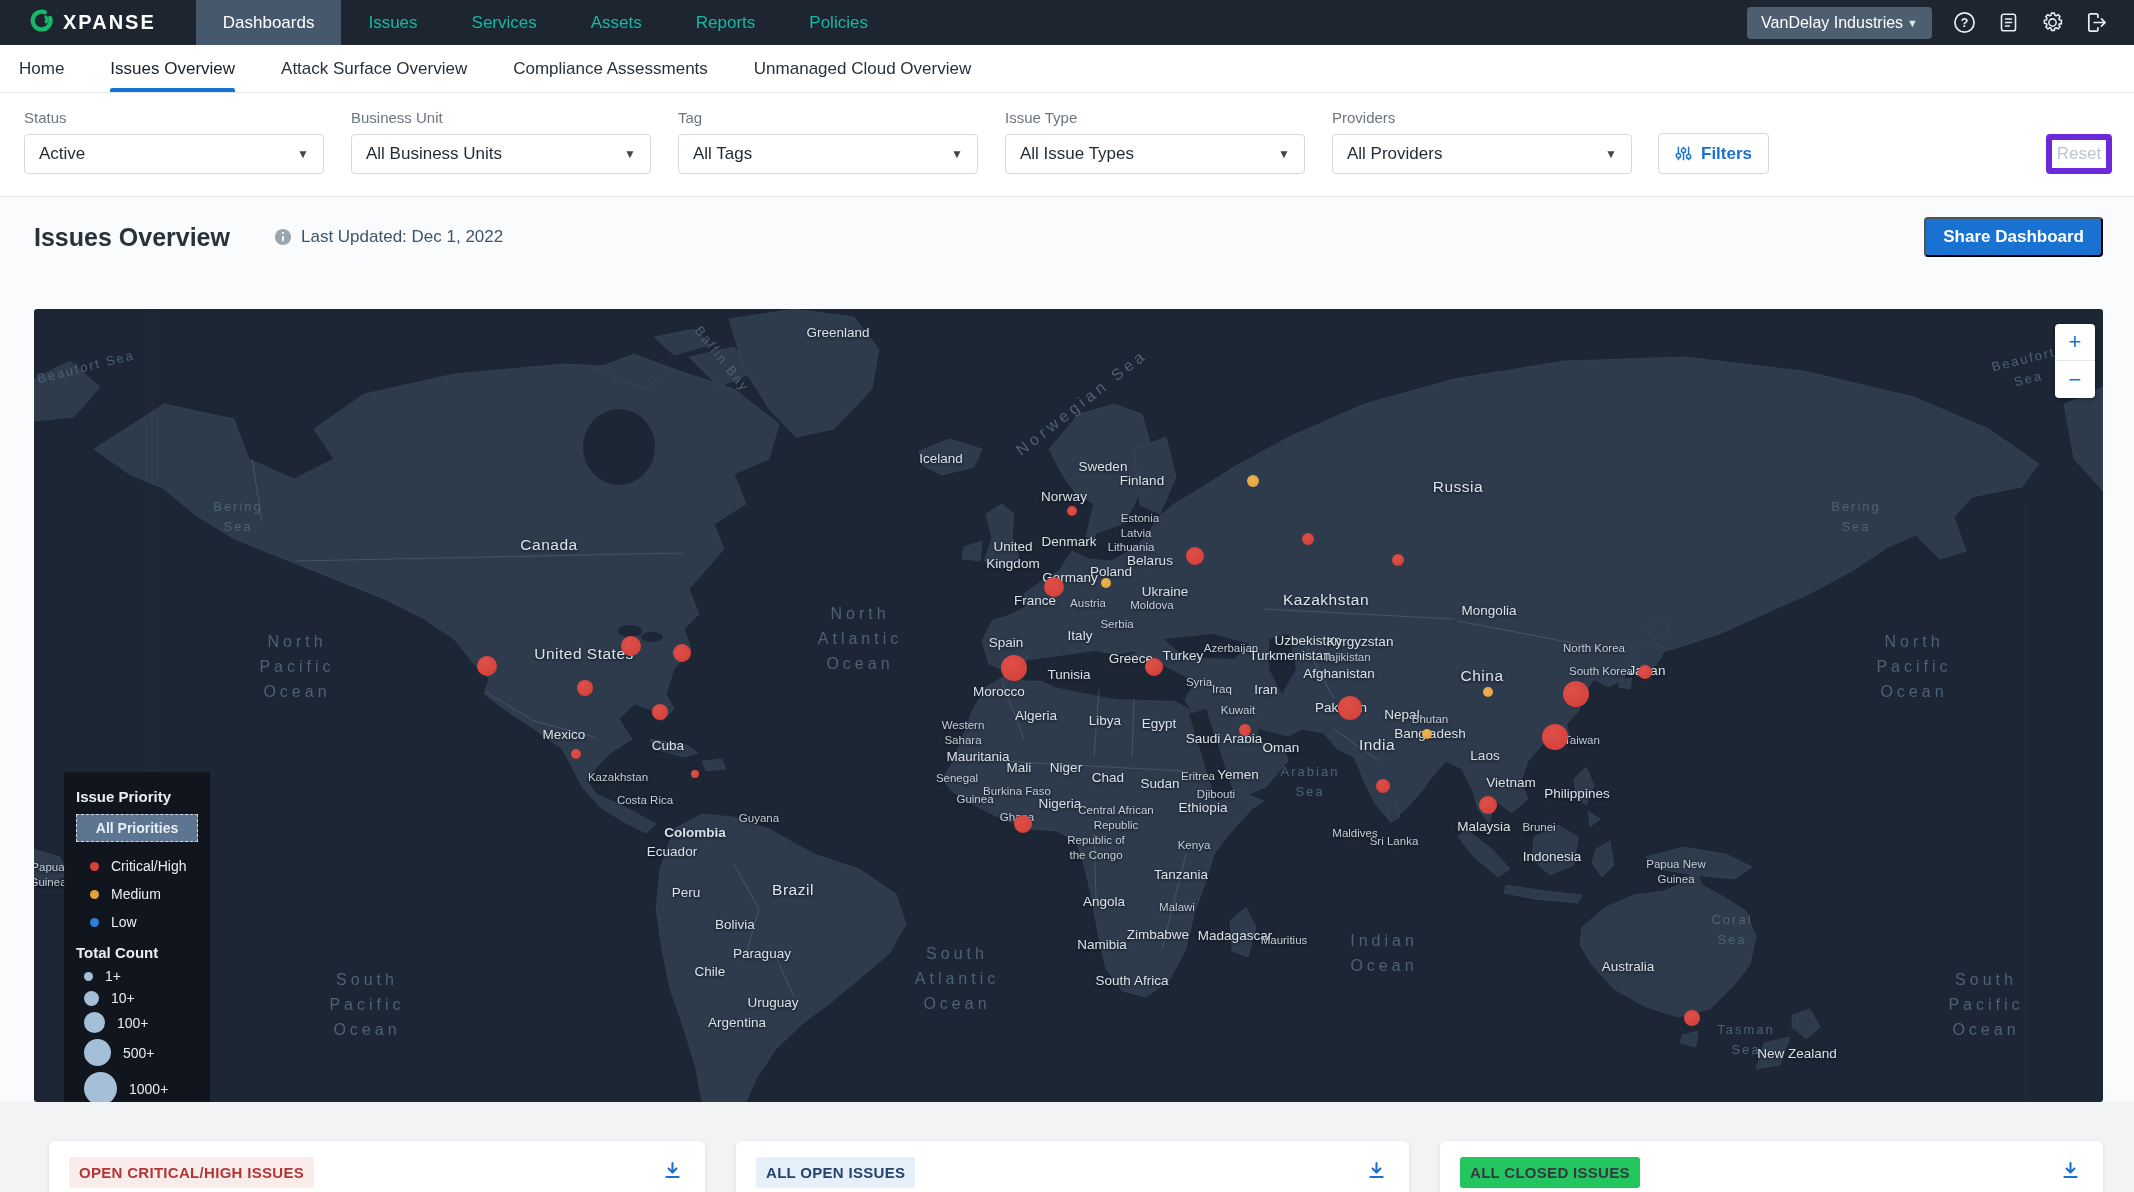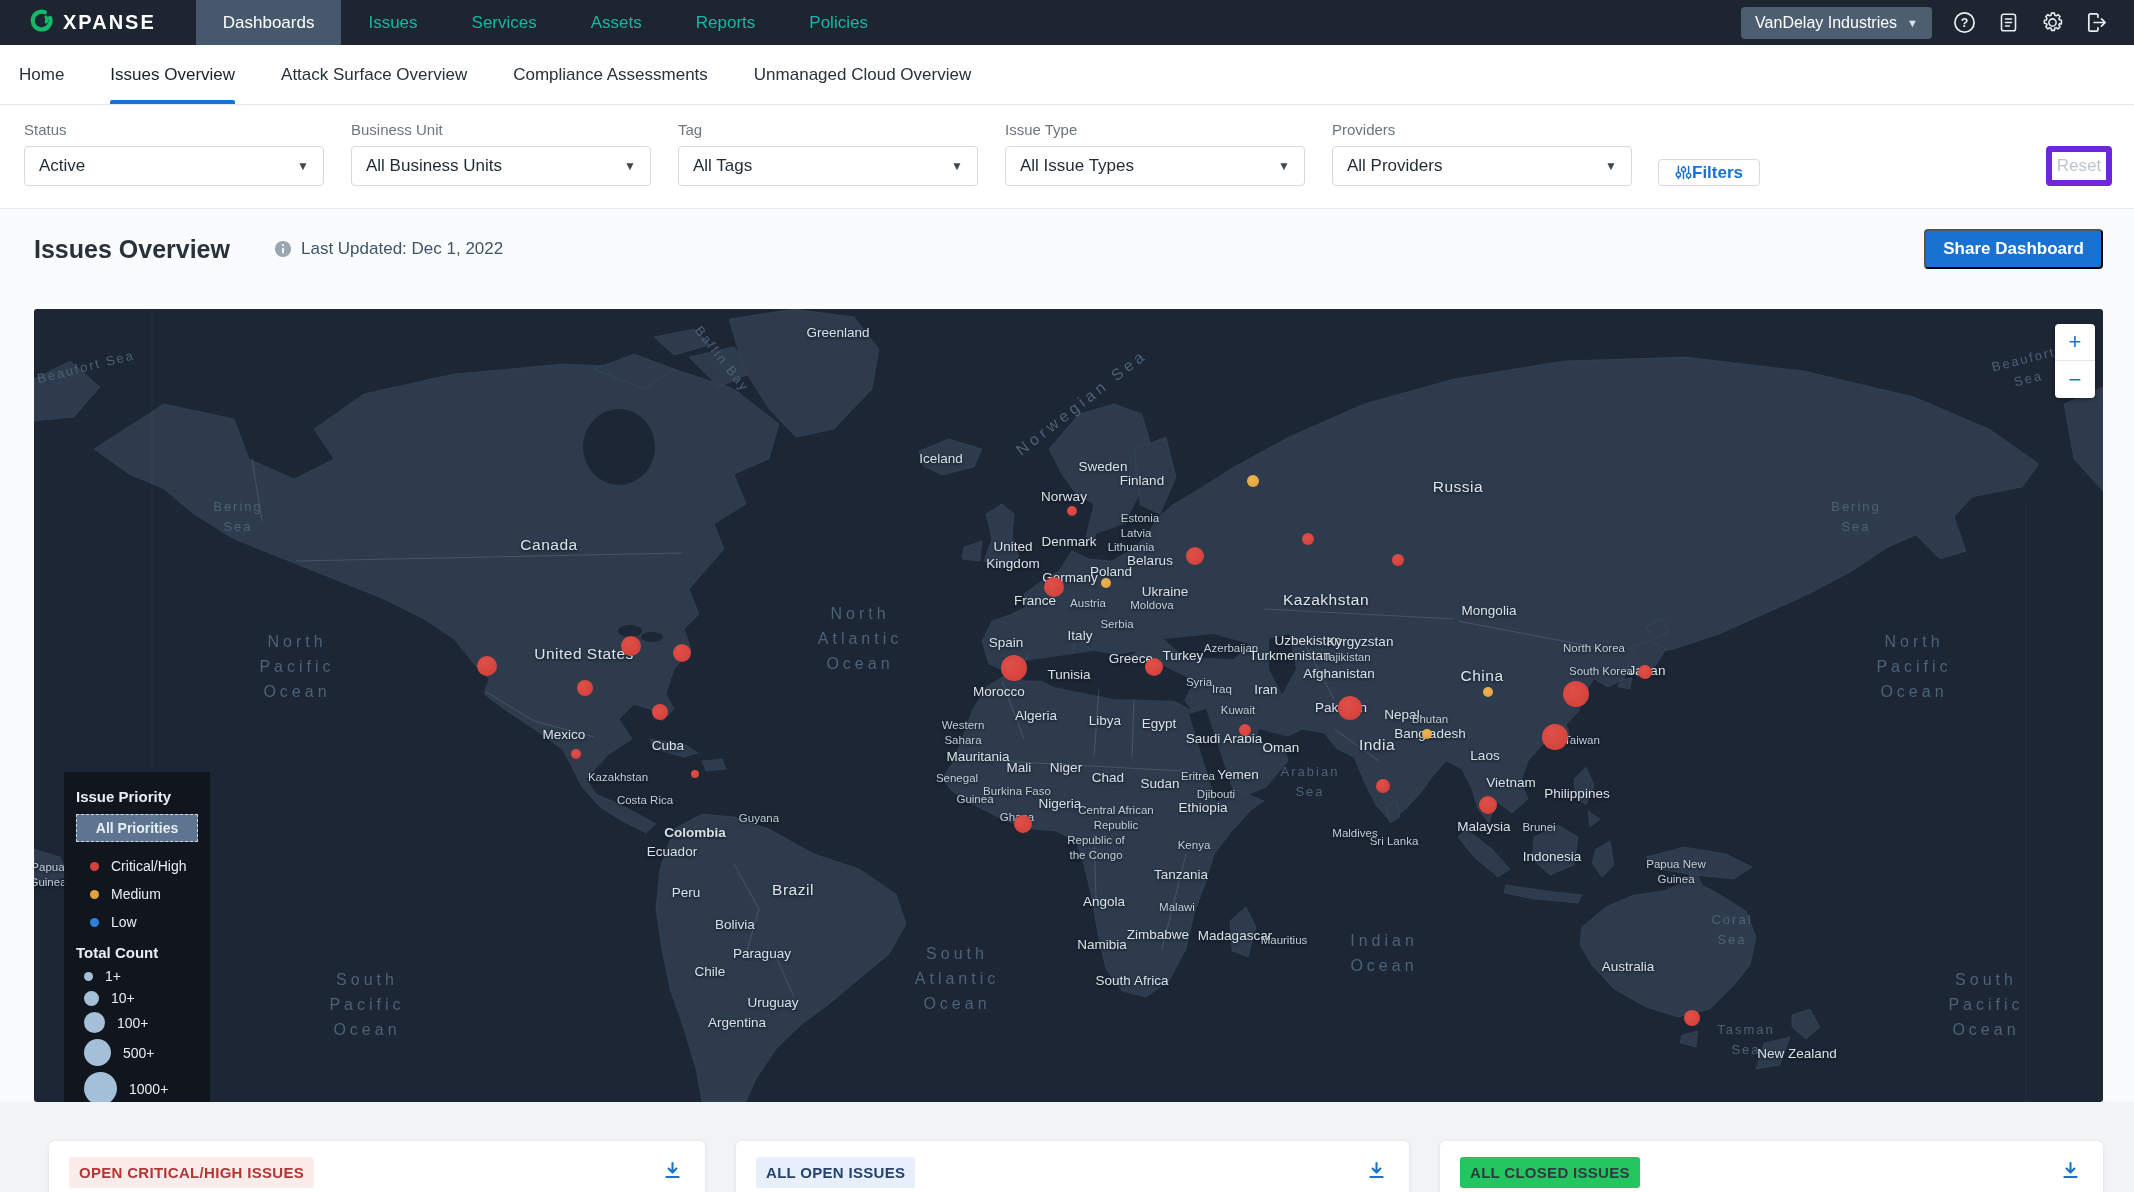--- a/index.html
+++ b/index.html
@@ -6,38 +6,38 @@
   html,body { width:2134px; height:1192px; overflow:hidden; font-family:"Liberation Sans", sans-serif; background:#fafbfc; }
 
   
   .topnav { position:relative; height:45px; background:#1c2530; display:flex; align-items:stretch; color:#e6edf3; }
   .brand { display:flex; align-items:center; gap:10px; padding:0 40px 0 30px; }
   .brand-name { font-size:20px; font-weight:bold; letter-spacing:2px; color:#fff; }
   .nav-menu { display:flex; align-items:stretch; }
   .nav-item { display:flex; align-items:center; padding:0 27px; font-size:17px; color:#14b8a6; cursor:pointer; }
   .nav-item.active { background:#46586c; color:#fff; }
   .nav-right { margin-left:auto; display:flex; align-items:center; gap:20px; padding-right:26px; }
-  .org-btn { background:#4d5e70; border-radius:4px; height:32px; display:flex; align-items:center; gap:10px; padding:0 14px; font-size:16px; color:#fff; cursor:pointer;margin-left:38px; }
+  .org-btn { background:#4d5e70; border-radius:4px; height:32px; display:flex; align-items:center; gap:4px; padding:0 14px; font-size:16px; color:#fff; cursor:pointer;margin-left:38px; }
   .org-caret { font-size:11px; color:#dbe3ea; }
   .nav-icon { width:24px; height:24px; display:flex; align-items:center; justify-content:center; cursor:pointer; }
   .nav-icon svg { display:block; }
 
   
-  .tabs-row { height:60px; background:#fff; border-bottom:1px solid #e4e7ea; display:flex; align-items:stretch; padding-left:19px; }
+  .tabs-row { height:48px; background:#fff; border-bottom:1px solid #e4e7ea; display:flex; align-items:stretch; padding-left:19px; }
   .tab { position:relative; display:flex; align-items:center; margin-right:46px; font-size:17px; color:#27323c; cursor:pointer; white-space:nowrap; }
   .tab.active { color:#16212b; }
   .tab.active::after { content:""; position:absolute; left:0; right:0; bottom:0; height:4px; background:#1972d2; border-radius:2px 2px 0 0; }
 
   
   .filters { background:#fff; border-bottom:1px solid #e6e9eb; padding:16px 30px 22px 24px; position:relative; display:flex; gap:26px; }
   .f-field { width:300px; }
   .f-label { font-size:15px; color:#6a7681; margin-bottom:8px; }
   .select { height:40px; border:1px solid #d5dade; border-radius:4px; background:#fff; display:flex; align-items:center; justify-content:space-between; padding:0 14px; font-size:17px; color:#1f2a33; cursor:pointer; }
   .select .caret { font-size:12px; color:#3c4852; }
-  .filters-btn { align-self:flex-end; height:27px; border:1px solid #d5dade; border-radius:4px; background:#fff; display:flex; align-items:center; padding:0 16px; font-size:17px; color:#1972d2; font-weight:bold; cursor:pointer; }
+  .filters-btn { align-self:flex-end; height:41px; border:1px solid #d5dade; border-radius:4px; background:#fff; display:flex; align-items:center; gap:9px; padding:0 16px; font-size:17px; color:#1972d2; font-weight:bold; cursor:pointer; }
   .reset-btn { position:absolute; right:22px; bottom:22px; height:40px; width:66px; border:6px solid #6d28d9; border-radius:4px; background:#fff; color:#bcc5cc; font-size:17px; display:flex; align-items:center; justify-content:center; cursor:default; }
 
   
   .heading-row { position:relative; height:80px; display:flex; align-items:center; padding:0 31px 0 34px; }
   .page-title { font-size:25px; font-weight:bold; color:#29323b; }
   .updated { display:flex; align-items:center; gap:9px; margin-left:44px; font-size:17px; color:#3e5468; }
   .share-btn { margin-left:auto; background:#1972d2; color:#fff; border-radius:4px; height:40px; display:flex; align-items:center; padding:0 17px; font-size:17px; font-weight:bold; cursor:pointer; }
 
   
   .map { position:absolute; left:34px; top:309px; width:2069px; height:793px; background:#1c2634; border-radius:3px; overflow:hidden; }

